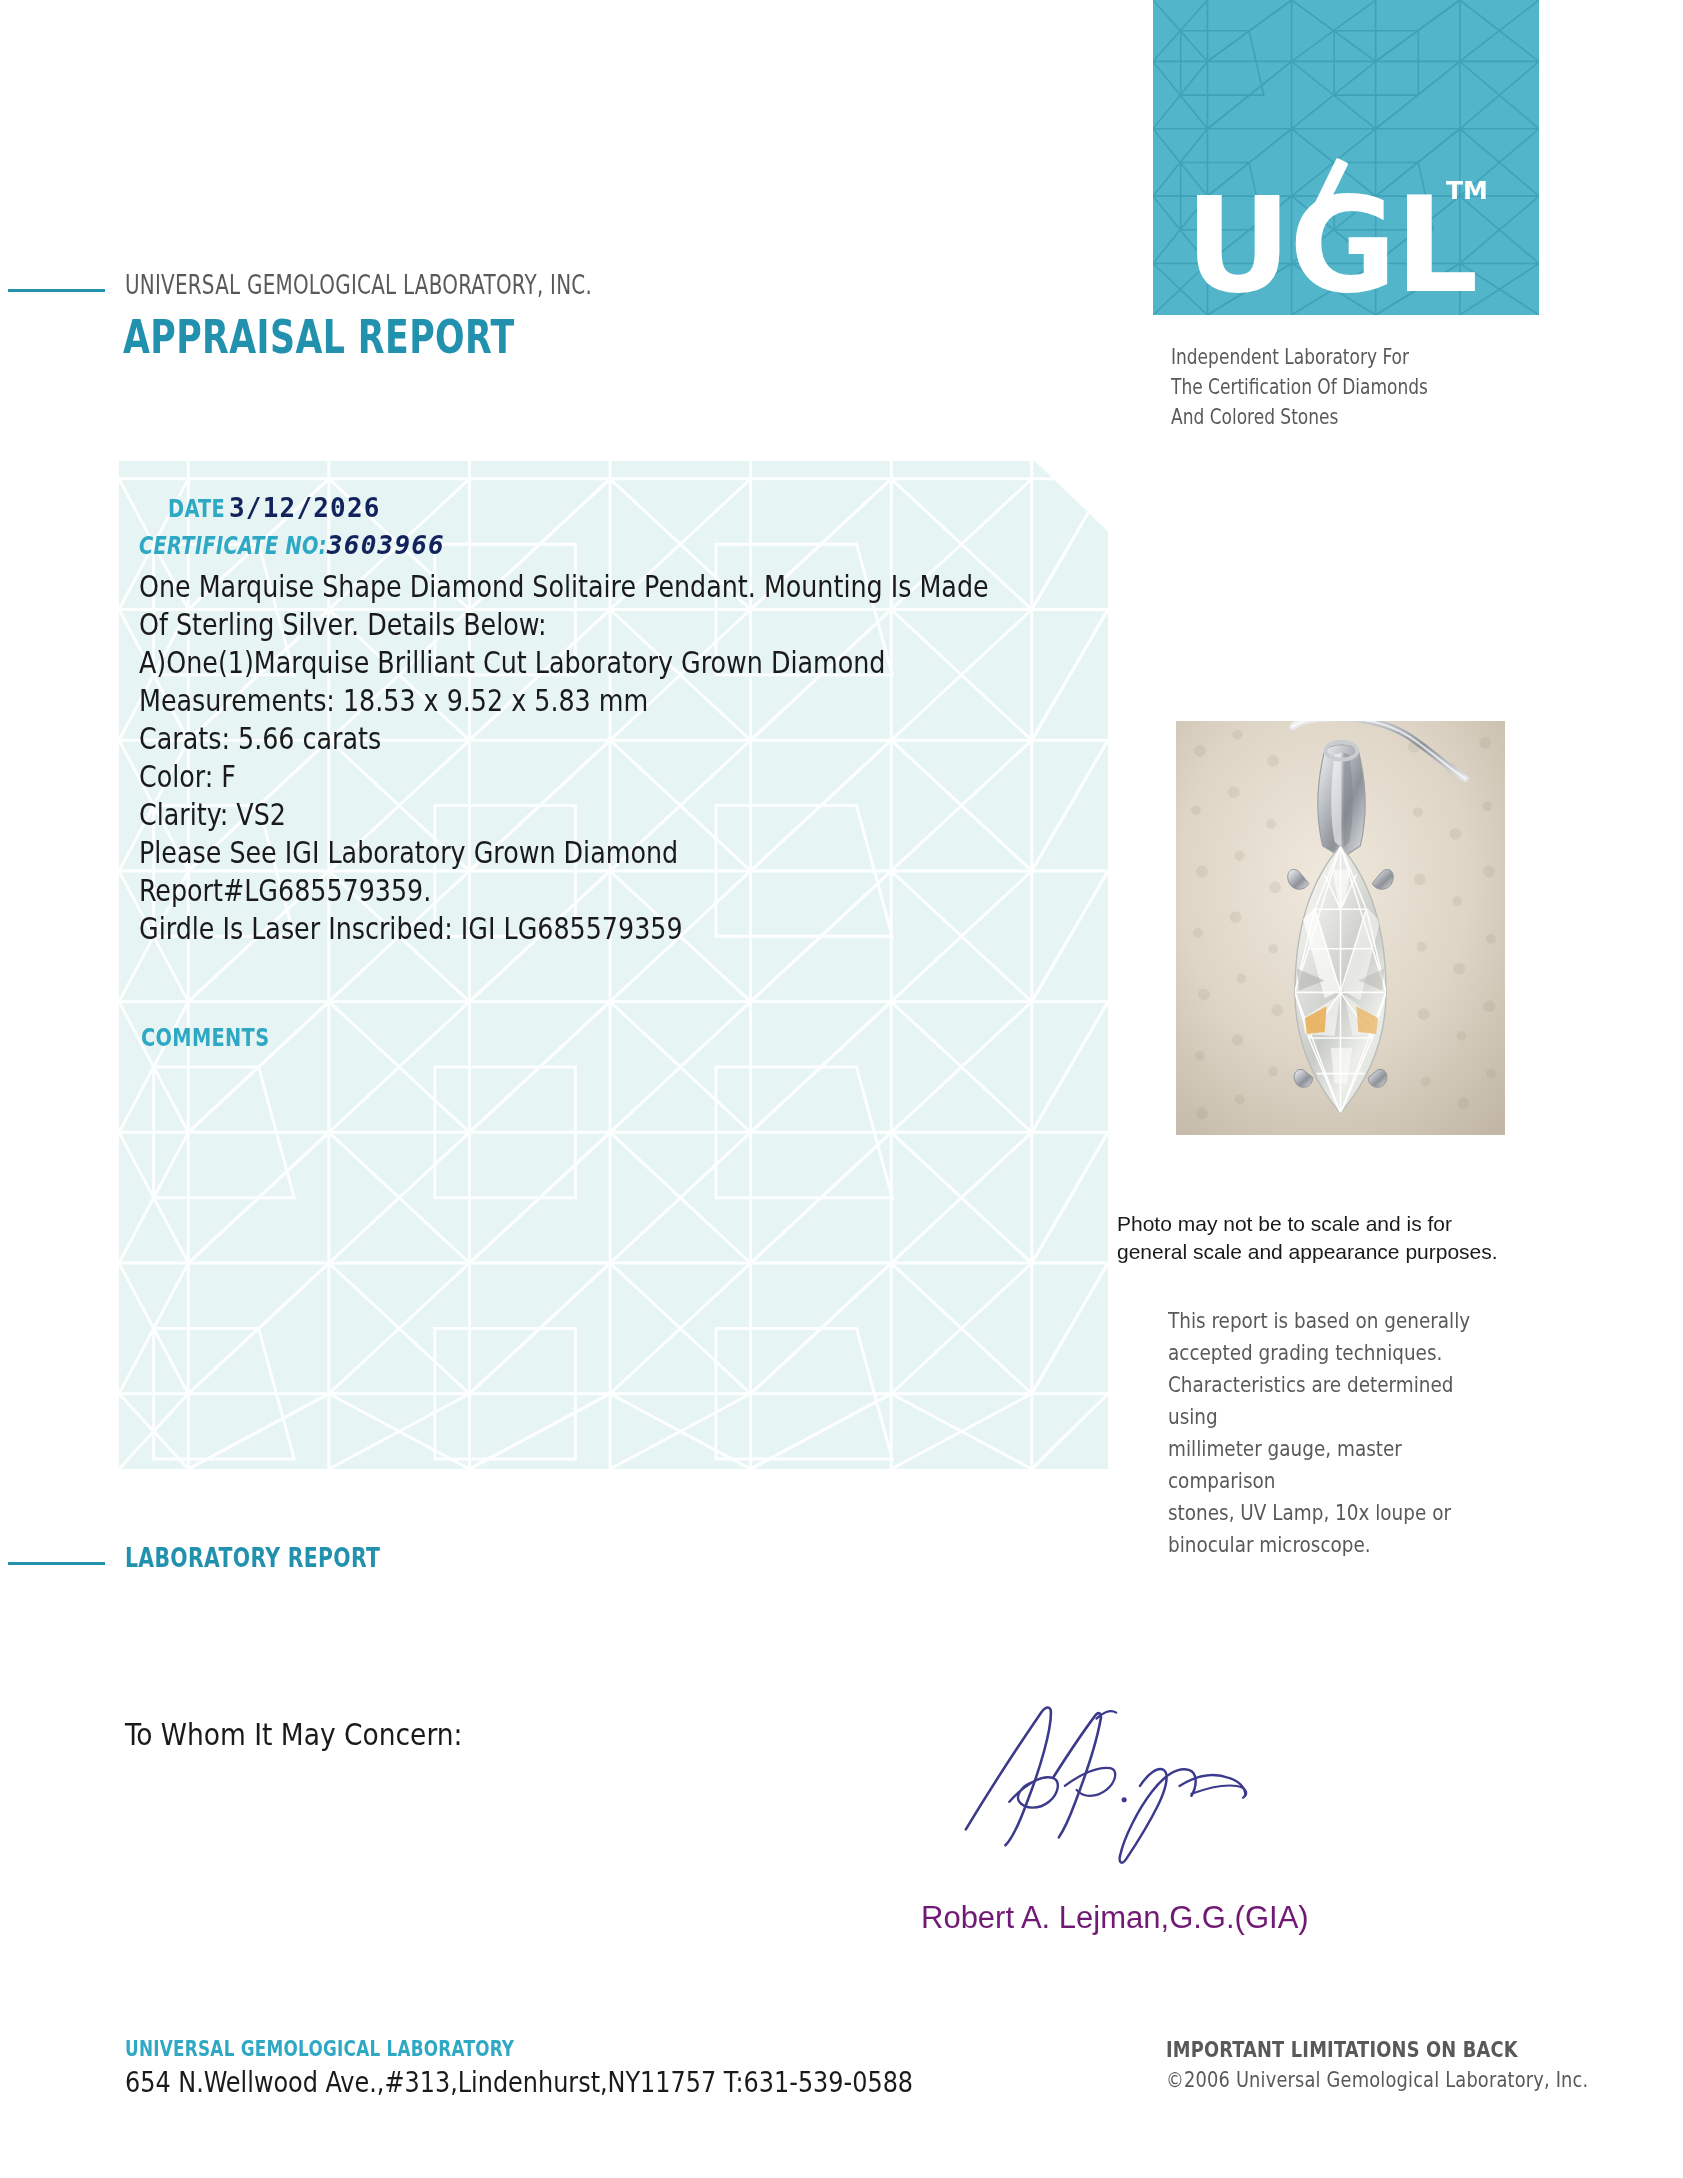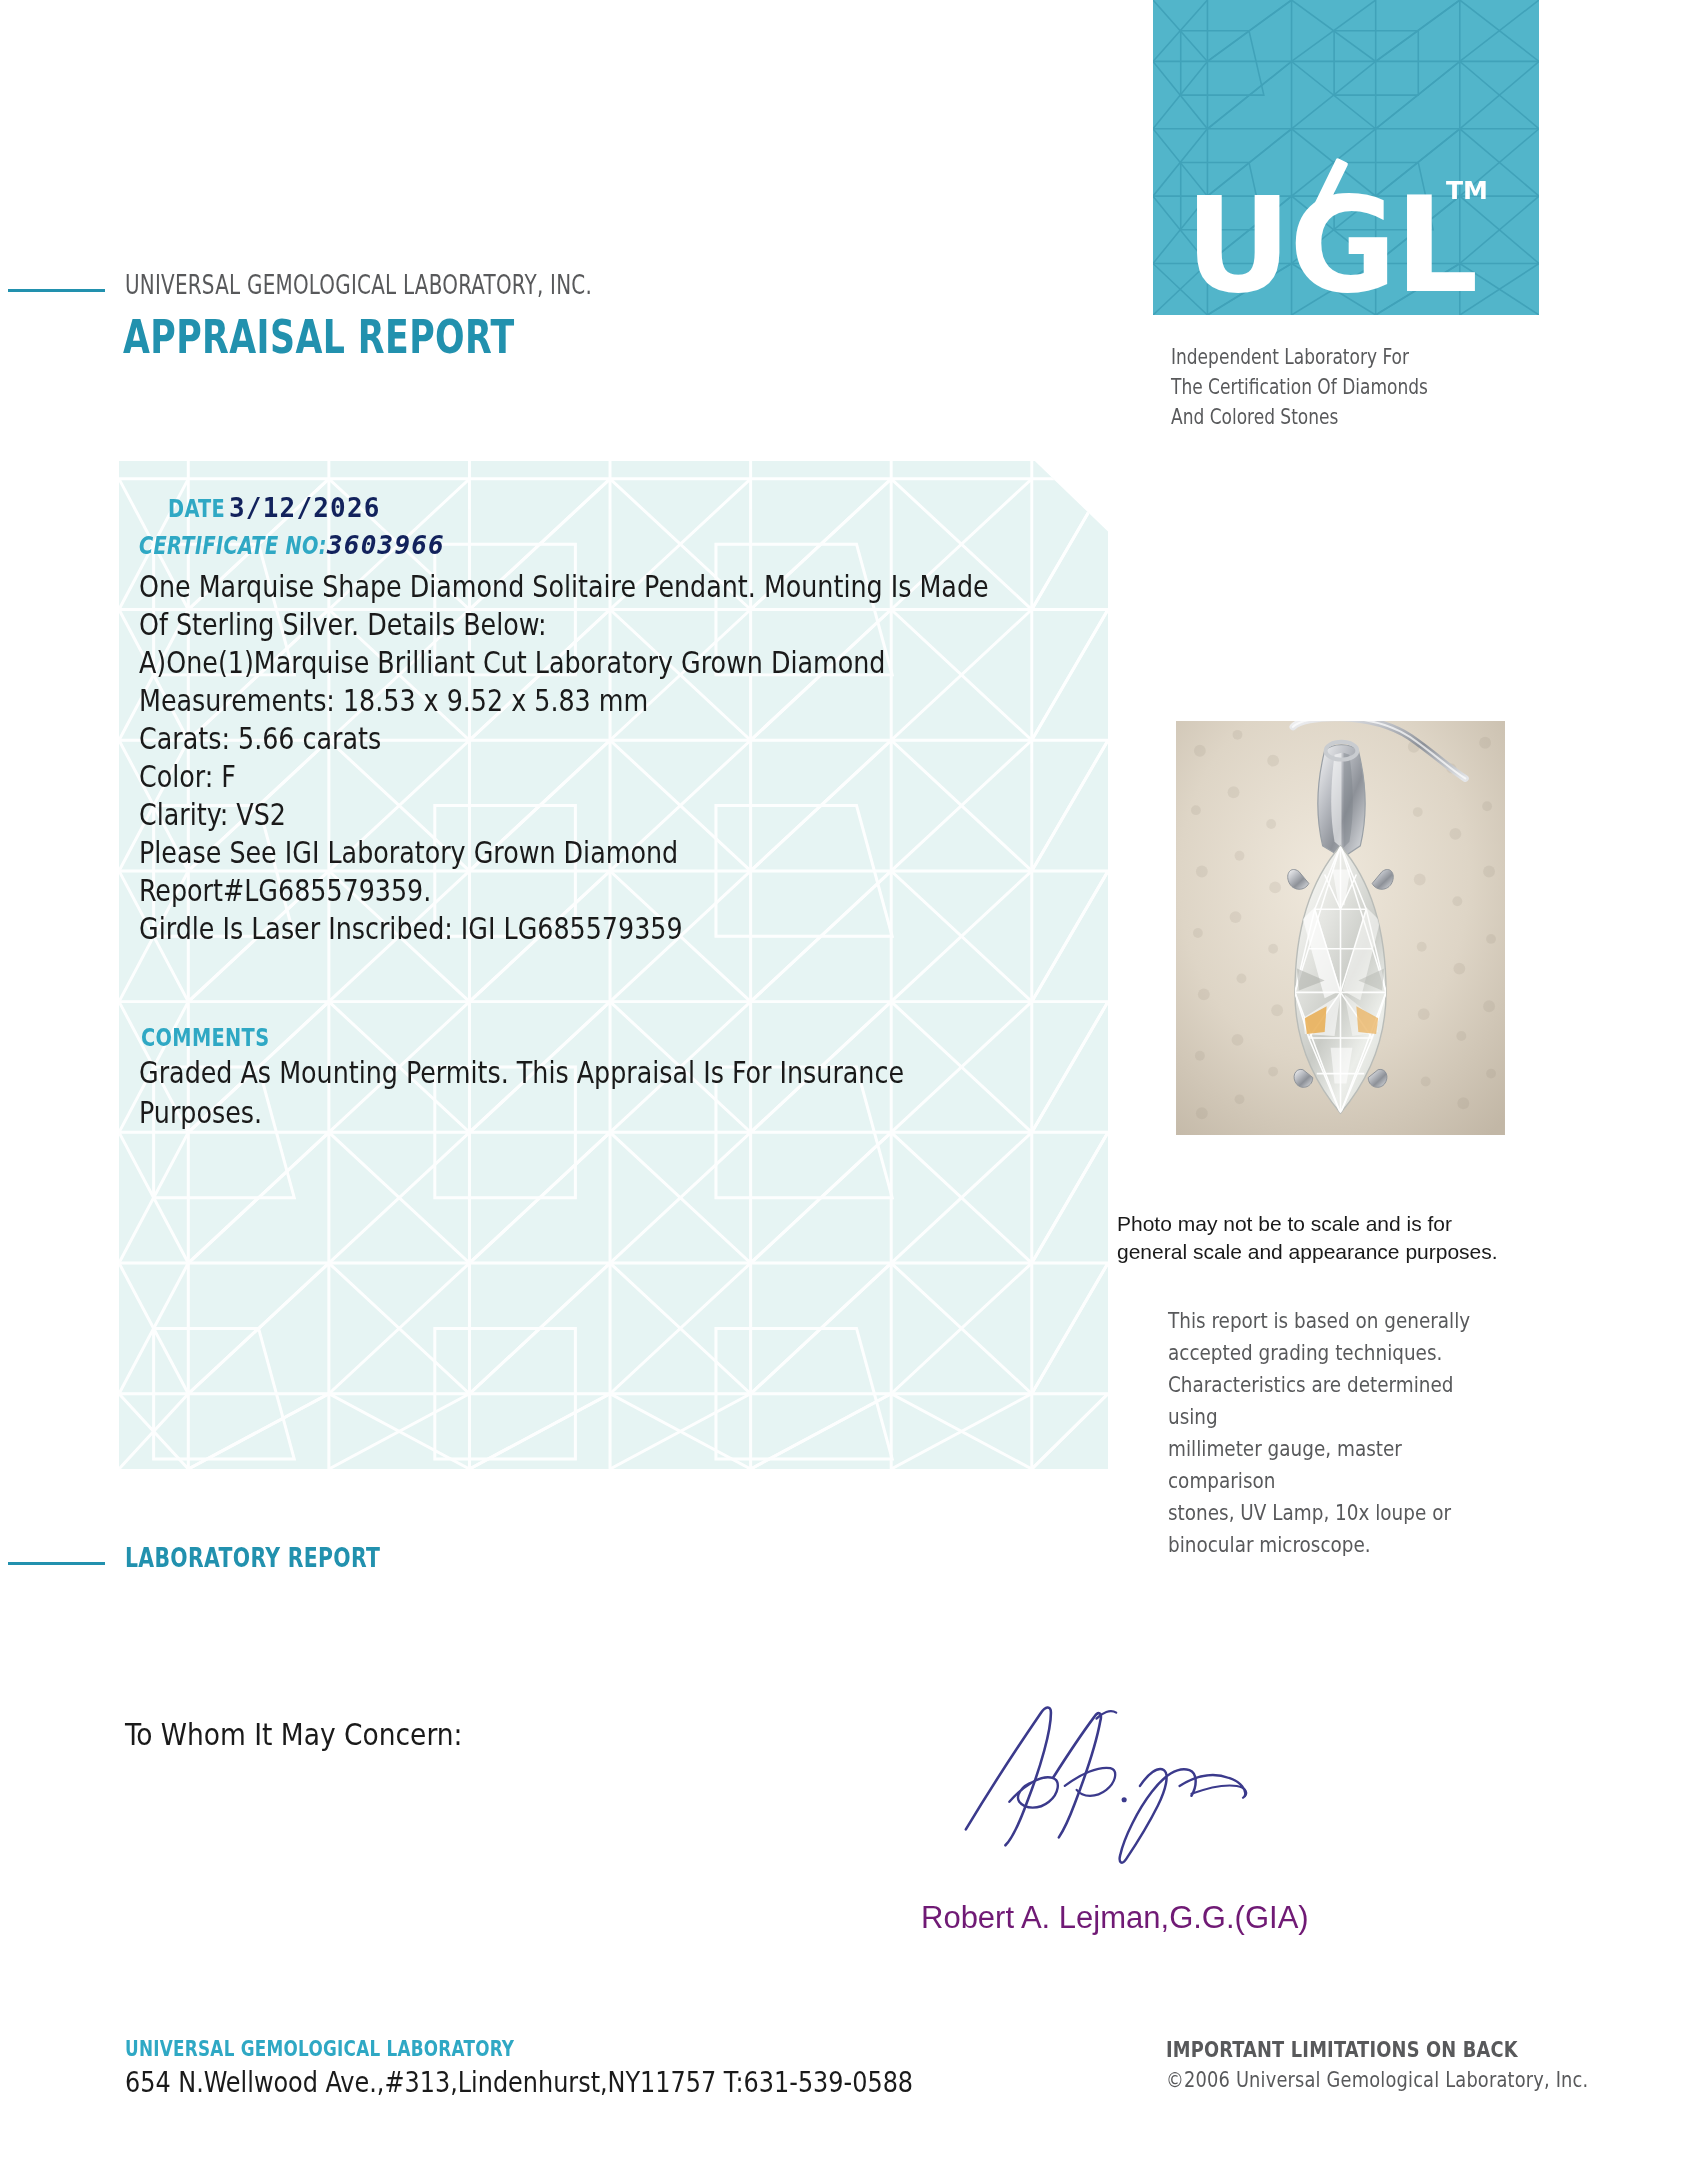--- a/index.html
+++ b/index.html
@@ -442,24 +442,20 @@
       <div class="bline">Measurements: 18.53 x 9.52 x 5.83 mm</div>
       <div class="bline">Carats: 5.66 carats</div>
       <div class="bline">Color: F</div>
       <div class="bline">Clarity: VS2</div>
       <div class="bline">Please See IGI Laboratory Grown Diamond</div>
       <div class="bline">Report#LG685579359.</div>
       <div class="bline">Girdle Is Laser Inscribed: IGI LG685579359</div>
     </div>
 
     <div class="comments-label">COMMENTS</div>
-    <div class="comments-text">
-      <div class="bline">Graded As Mounting Permits.  This Appraisal Is For Insurance</div>
-      <div class="bline">Purposes.</div>
-    </div>
 
   </div>
 </div>
 
 <div class="photo">
   <svg viewBox="0 0 332 418">
     <defs>
       <radialGradient id="bgLeather" cx="45%" cy="38%" r="80%">
         <stop offset="0%" stop-color="#efe8dc"></stop>
         <stop offset="55%" stop-color="#ded5c6"></stop>

